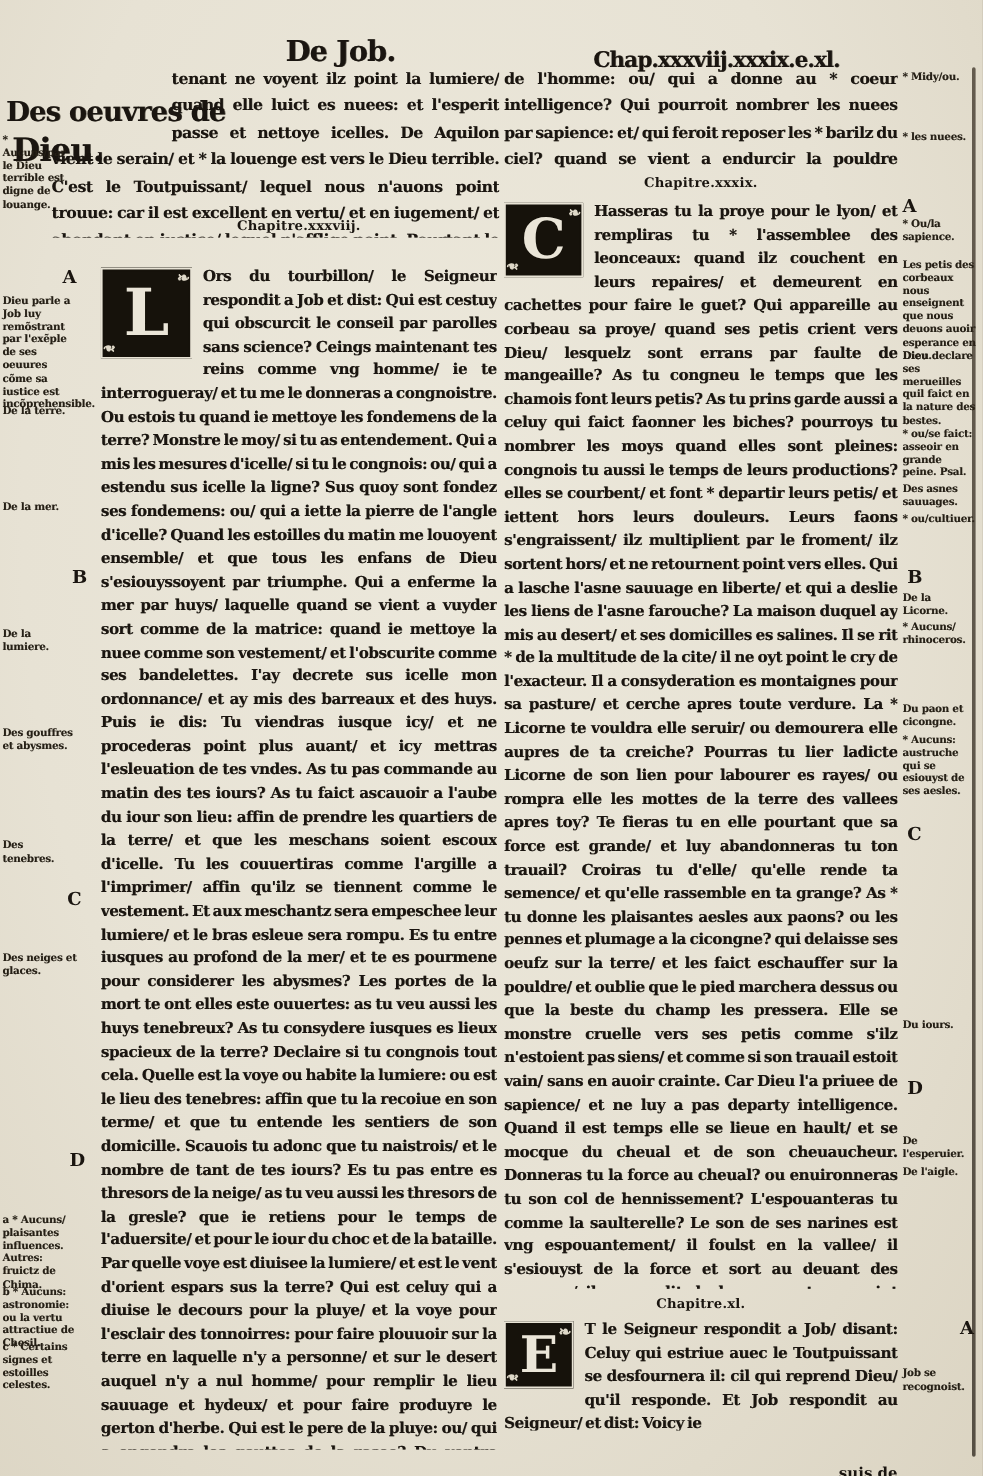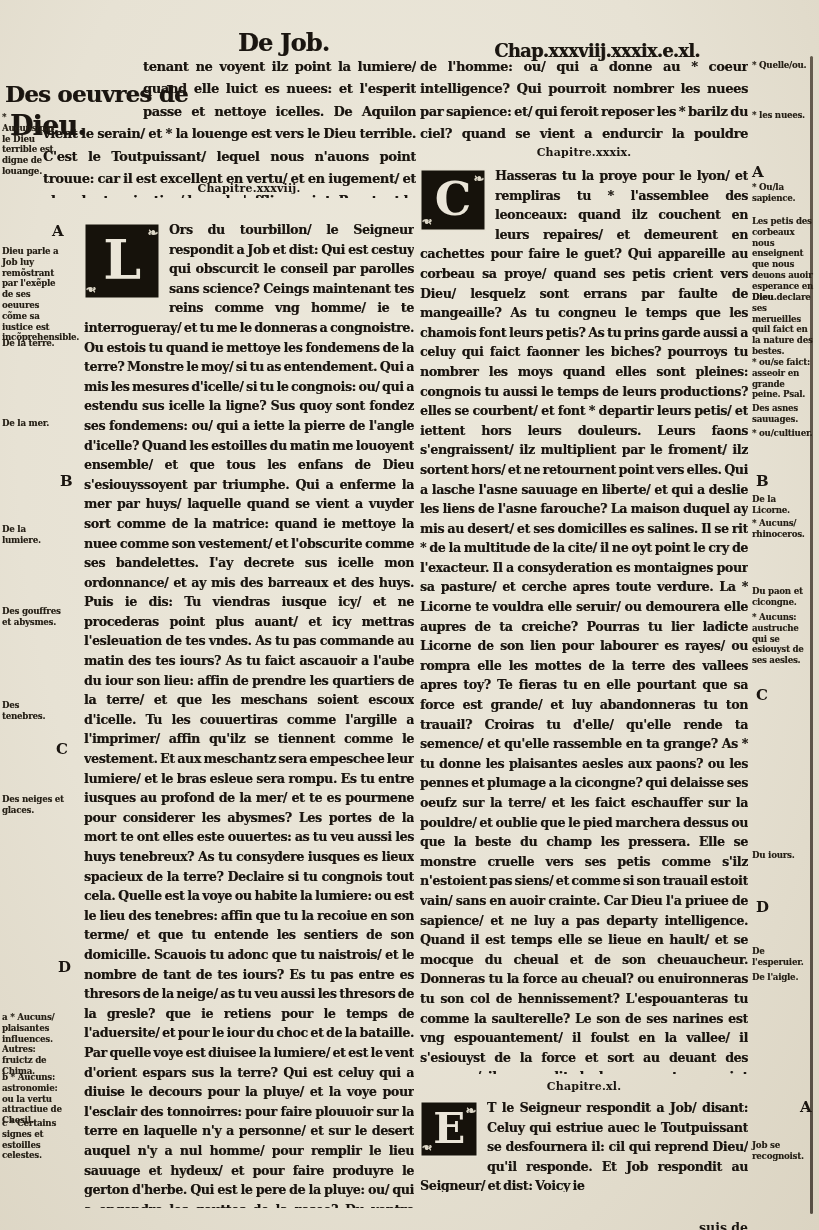--- a/index.html
+++ b/index.html
@@ -129,21 +129,21 @@
   <div id="ln5" class="note">De la lumiere.</div>
   <div id="ln6" class="note">Des gouffres et abysmes.</div>
   <div id="ln7" class="note">Des tenebres.</div>
   <div id="lC" class="sect">C</div>
   <div id="ln8" class="note">Des neiges et glaces.</div>
   <div id="lD" class="sect">D</div>
   <div id="ln9" class="note">a * Aucuns/ plaisantes influences. Autres: fruictz de Chima.</div>
   <div id="ln10" class="note">b * Aucuns: astronomie: ou la vertu attractiue de Chesil.</div>
   <div id="ln11" class="note">c * Certains signes et estoilles celestes.</div>
 
-  <div id="rn1" class="note">* Quelle/ou.</div>
+  <div id="rn1" class="note">* Midy/ou.</div>
   <div id="rn2" class="note">* les nuees.</div>
   <div id="rA" class="sect">A</div>
   <div id="rn3" class="note">* Ou/la sapience.</div>
   <div id="rn4" class="note">Les petis des corbeaux nous enseignent que nous deuons auoir esperance en Dieu.</div>
   <div id="rn5" class="note">Dieu declare ses merueilles quil faict en la nature des bestes.</div>
   <div id="rn6" class="note">* ou/se faict: asseoir en grande peine. Psal.</div>
   <div id="rn7" class="note">Des asnes sauuages.</div>
   <div id="rn8" class="note">* ou/cultiuer.</div>
   <div id="rB" class="sect">B</div>
   <div id="rn9" class="note">De la Licorne.</div>

